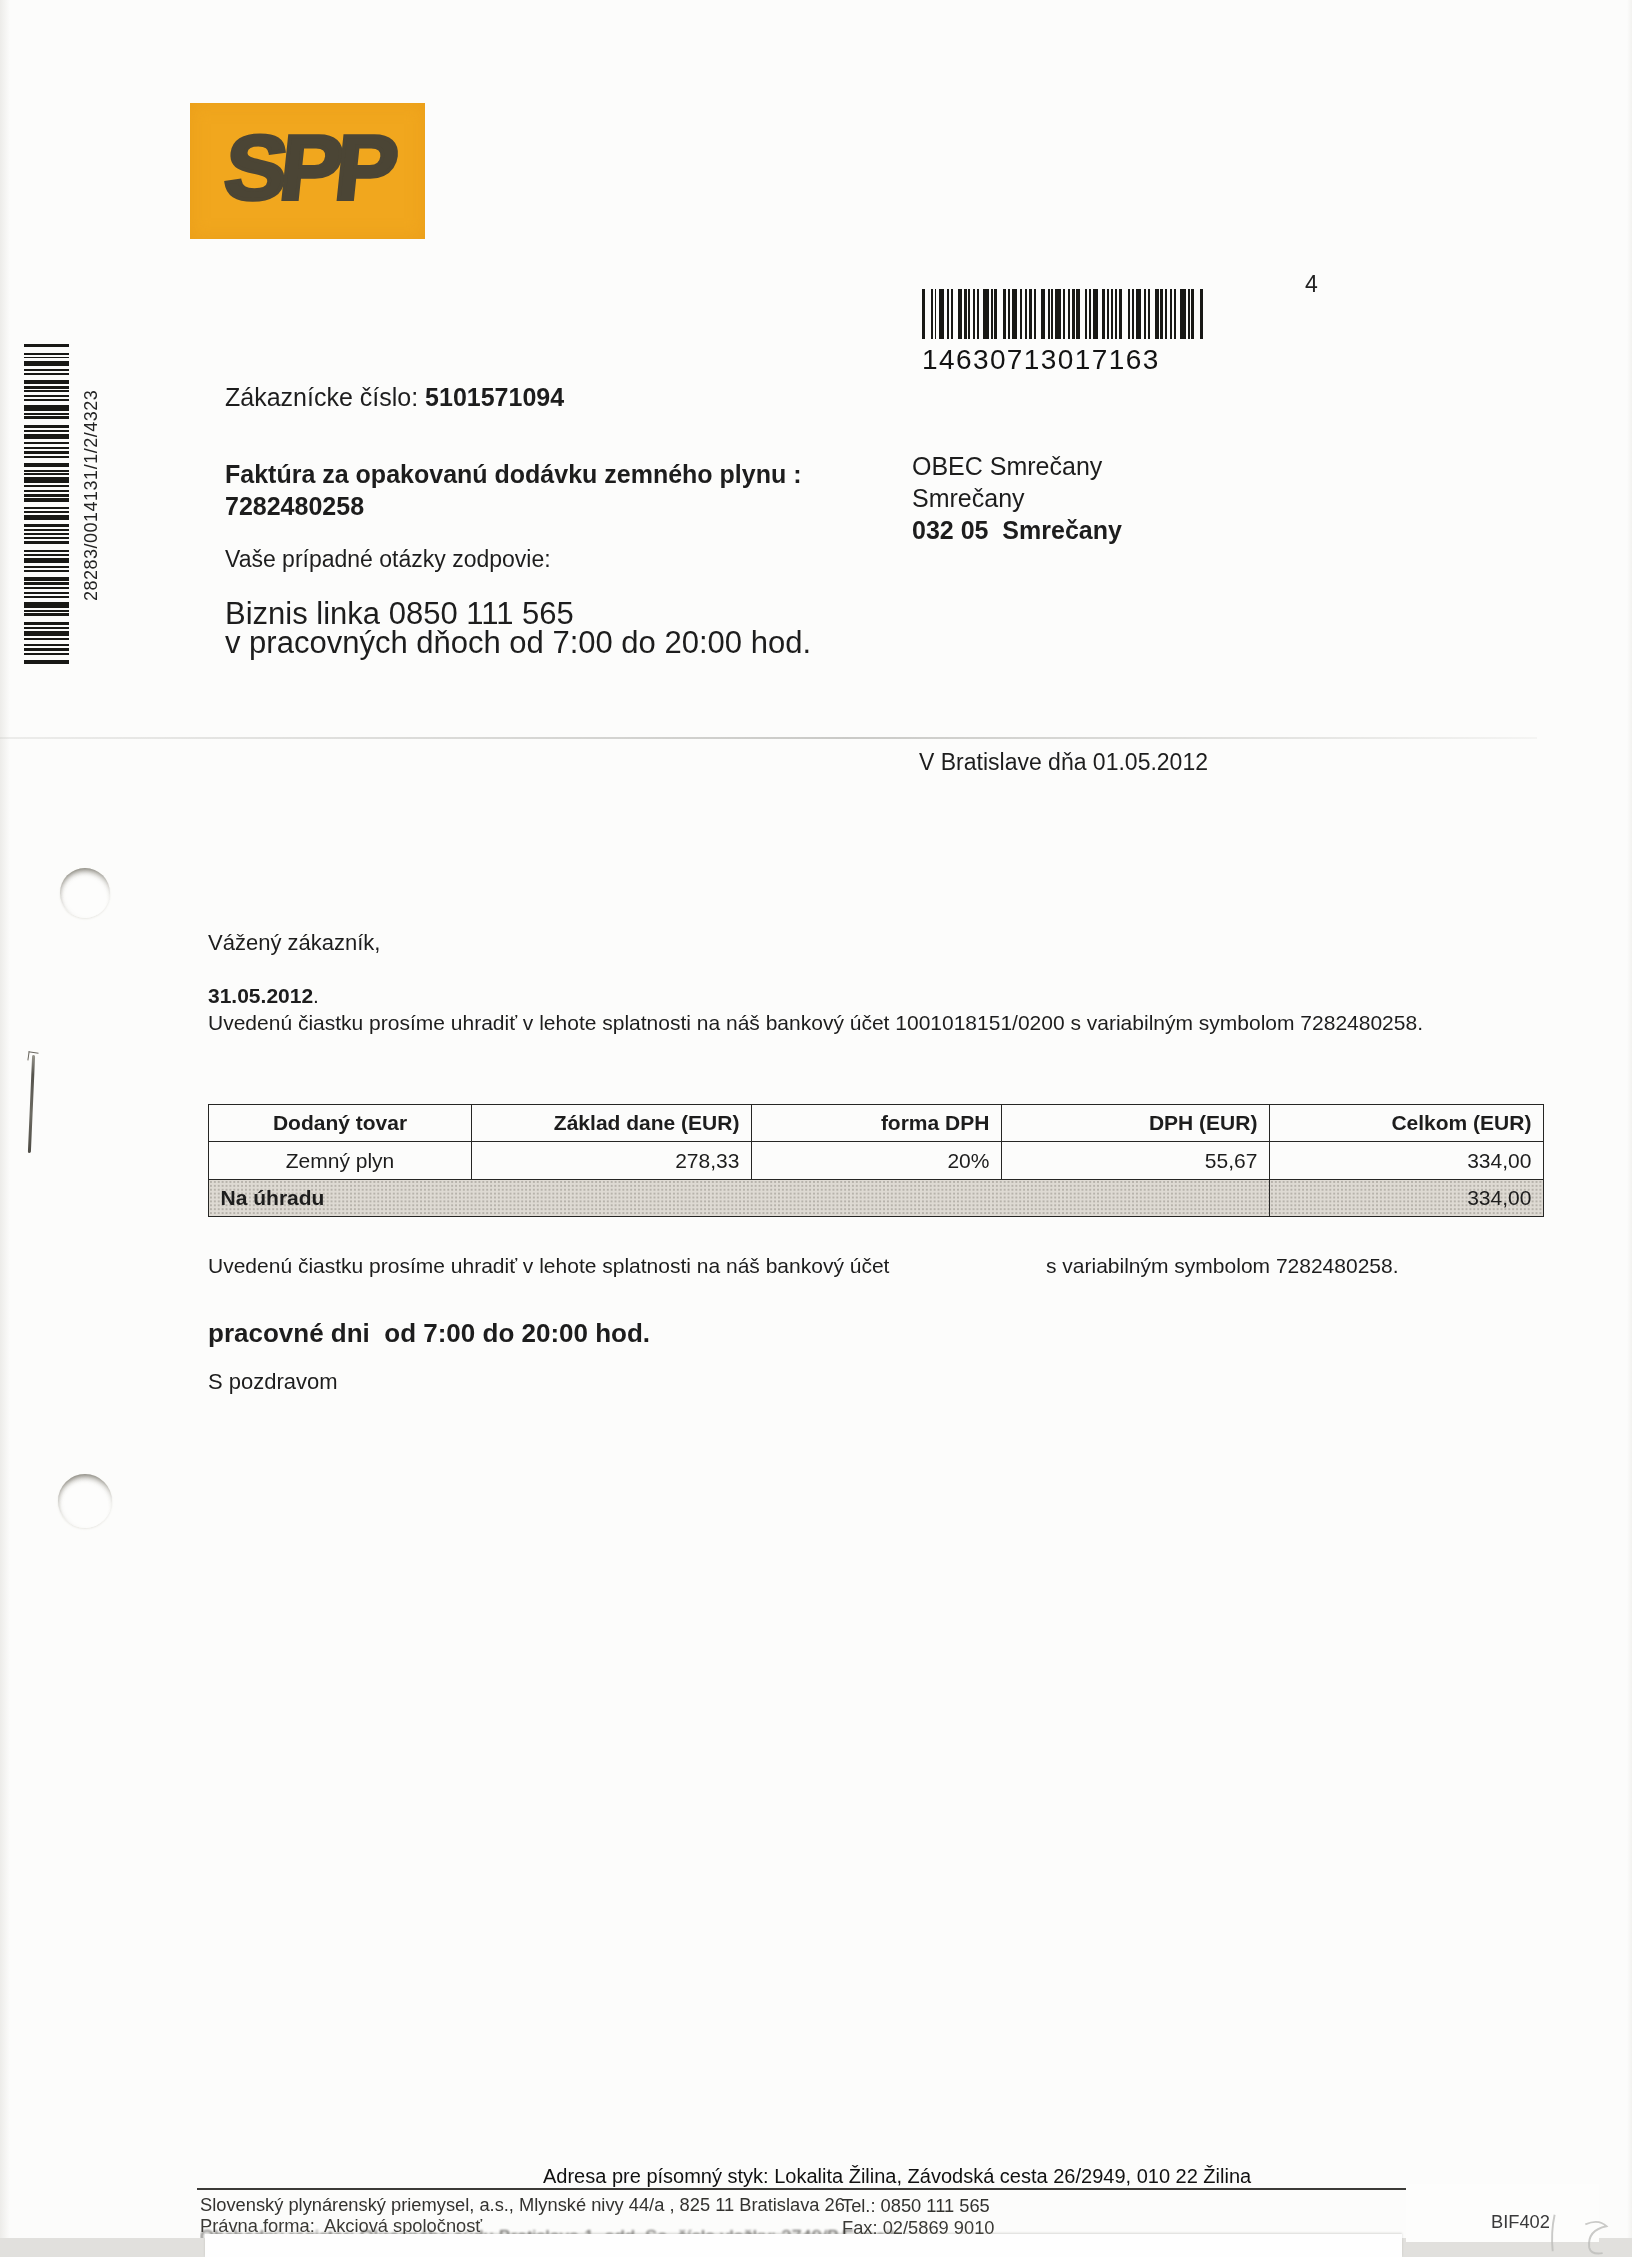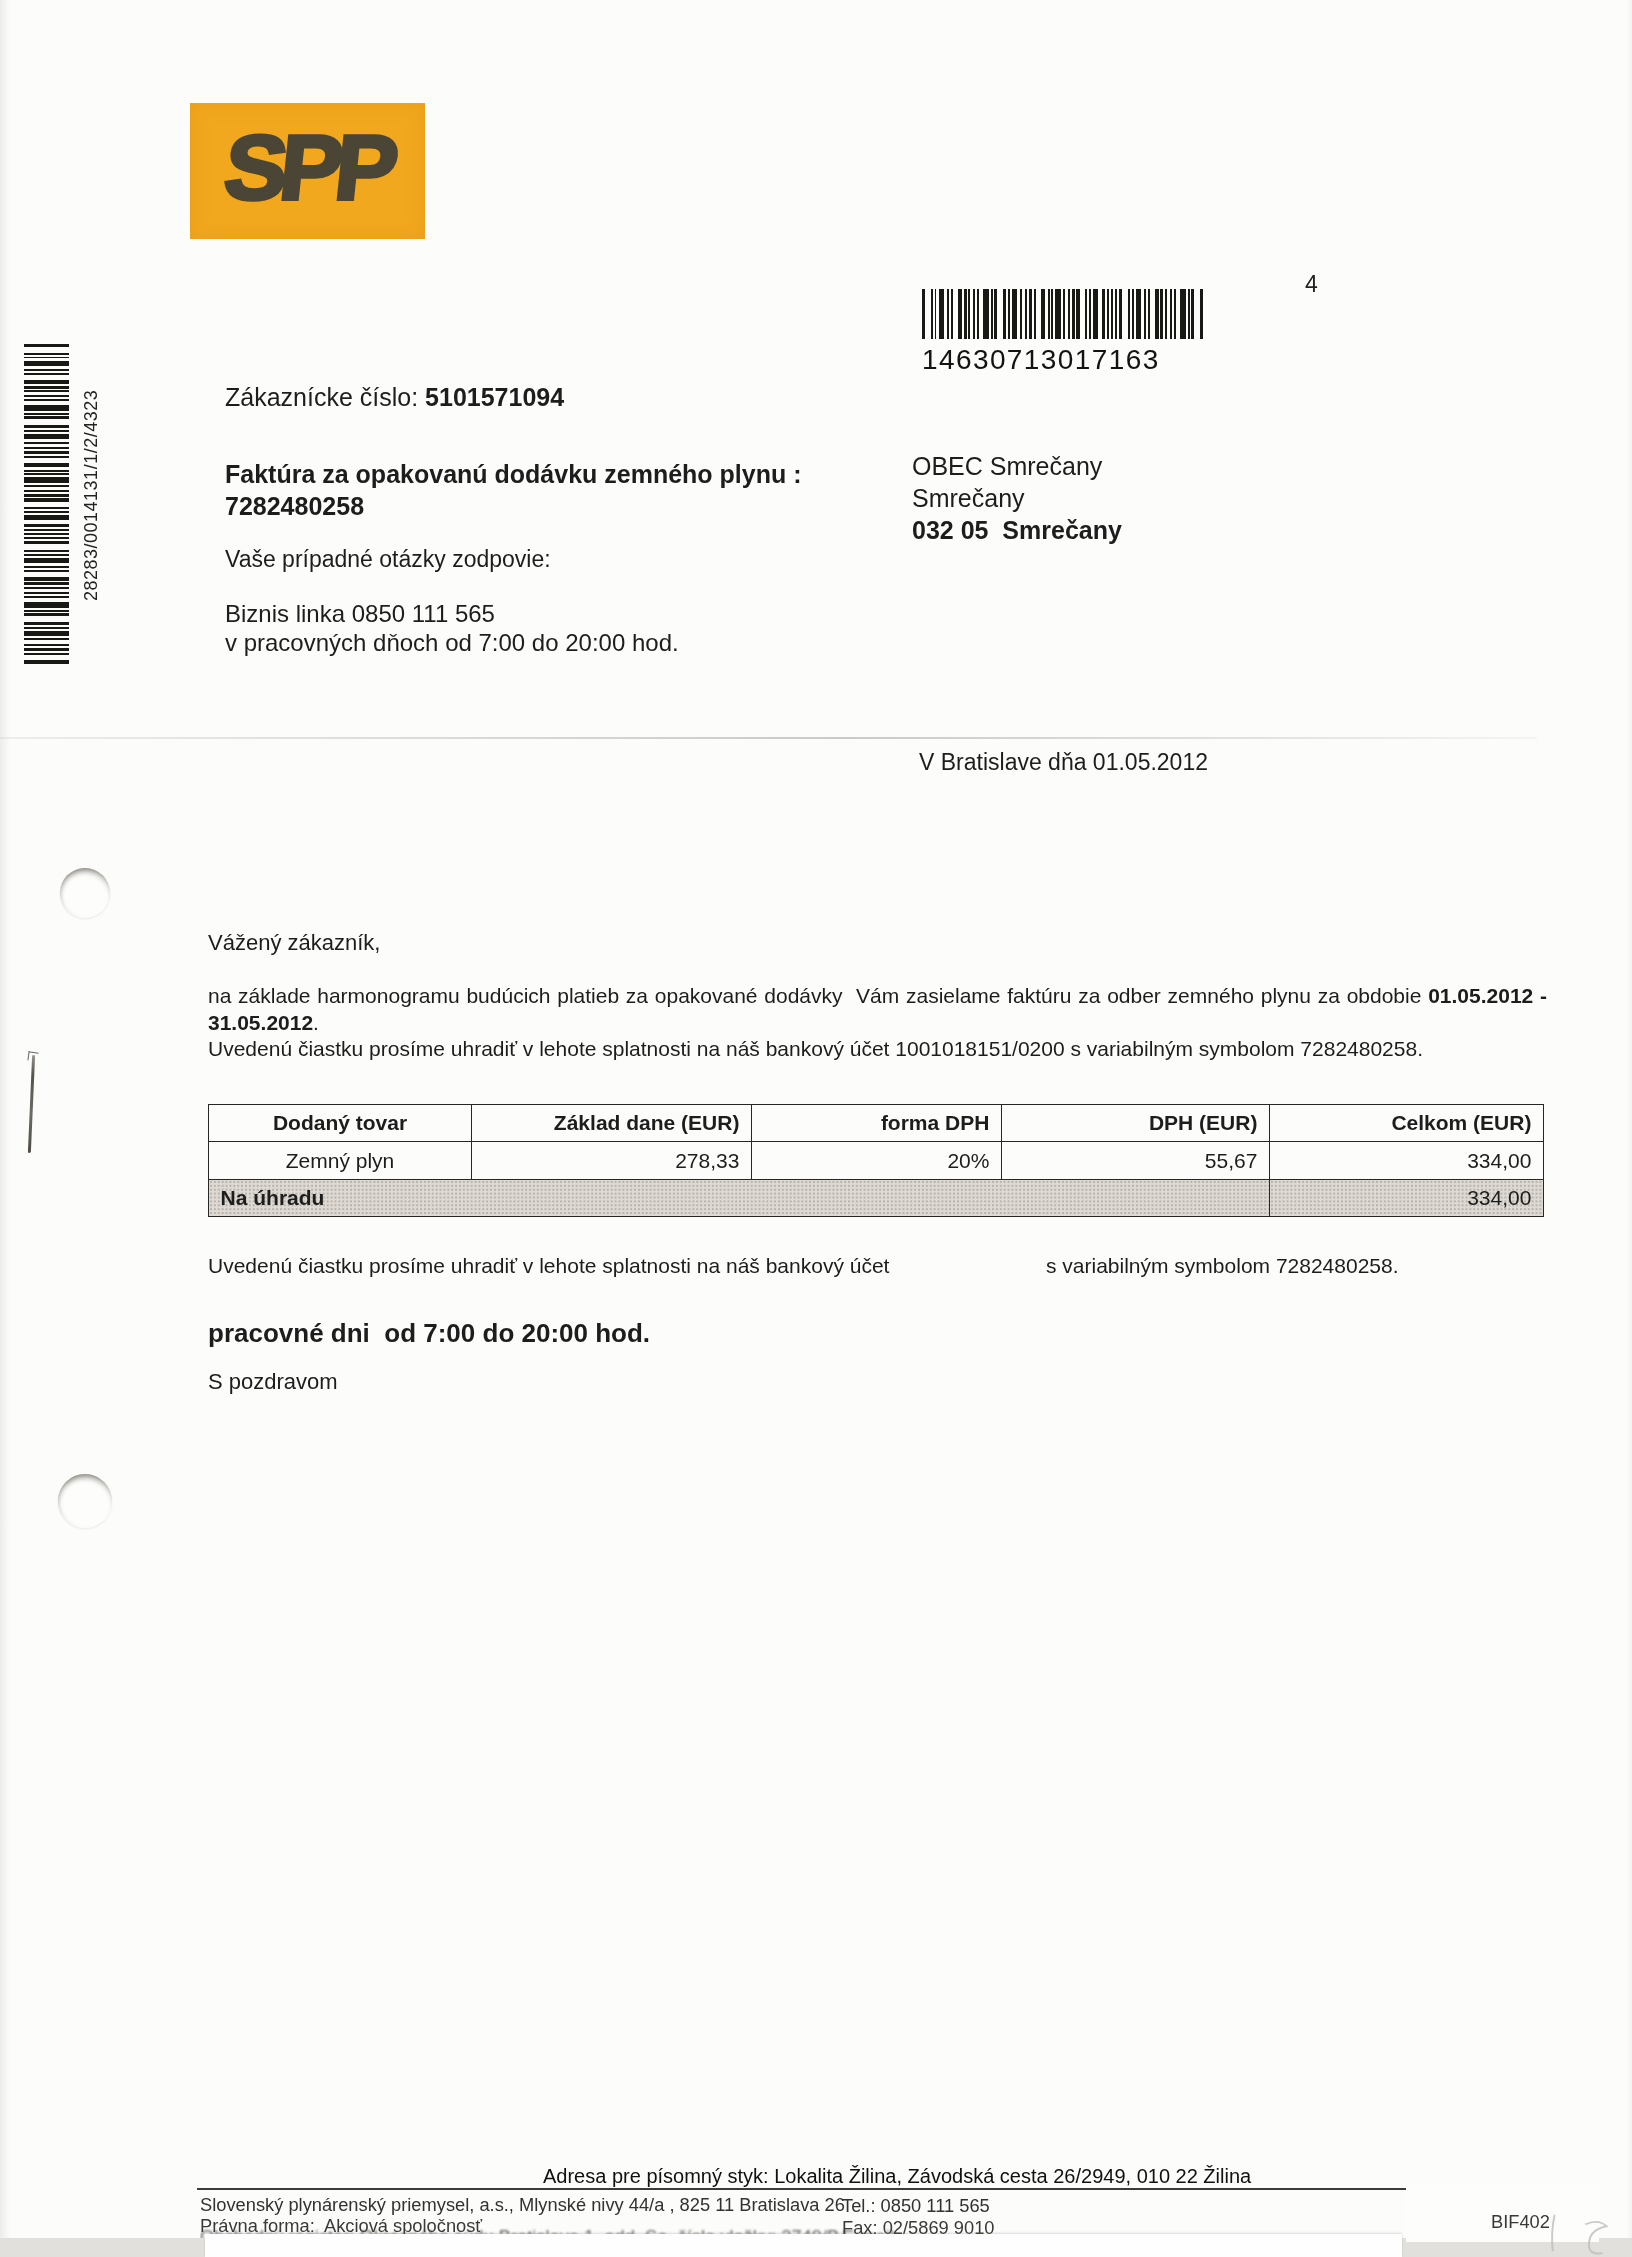--- a/index.html
+++ b/index.html
@@ -44,21 +44,21 @@
   .bc-top-num{left:922px;top:344px;font-size:28px;letter-spacing:1.4px;color:#131313;}
   .bc-left{left:24px;top:344px;width:45px;height:322px;}
   .bc-left-label{left:81px;top:601px;transform:rotate(-90deg);transform-origin:0 0;
     font-size:18px;color:#232323;white-space:nowrap;letter-spacing:0.5px;}
   .page-num{left:1305px;top:271px;font-size:23px;color:#222;}
   
   .cust{left:225px;top:383px;font-size:25px;}
   .cust b{font-weight:700;}
   .inv-title{left:225px;top:458px;width:618px;font-size:25px;font-weight:700;line-height:32px;}
   .questions{left:225px;top:546px;font-size:23px;}
-  .hotline{left:225px;top:599px;font-size:24px;line-height:29px;}
+  .hotline{left:225px;top:599px;font-size:31px;line-height:29px;}
   .recipient{left:912px;top:450px;font-size:25px;line-height:32px;}
   .recipient .bold{font-weight:700;}
   .date-line{left:919px;top:749px;font-size:23px;}
   
   .salutation{left:208px;top:930px;font-size:22px;}
   .para{left:208px;top:983px;width:1339px;font-size:21px;line-height:26.6px;}
   .para .l1{text-align:justify;text-align-last:justify;}
   .para b{font-weight:700;}
   .para2{margin-top:0;}
   
@@ -245,21 +245,20 @@
     <div>OBEC Smrečany</div>
     <div>Smrečany</div>
     <div class="bold">032 05&nbsp; Smrečany</div>
   </div>
 
   <div class="abs date-line">V Bratislave dňa 01.05.2012</div>
 
   <div class="abs salutation">Vážený zákazník,</div>
 
   <div class="abs para">
-    <div class="l1"><span>na základe harmonogramu budúcich platieb za opakované dodávky&nbsp; Vám zasielame faktúru za odber zemného plynu za obdobie </span><b>01.05.2012 -</b></div>
     <div><b>31.05.2012</b><span>.</span></div>
     <div class="para2">Uvedenú čiastku prosíme uhradiť v lehote splatnosti na náš bankový účet 1001018151/0200 s variabilným symbolom 7282480258.</div>
   </div>
 
   <div class="abs gtable">
     <div class="trow thead">
       <div class="tcell c-center">Dodaný tovar</div>
       <div class="tcell c-right">Základ dane (EUR)</div>
       <div class="tcell c-right">forma DPH</div>
       <div class="tcell c-right">DPH (EUR)</div>

